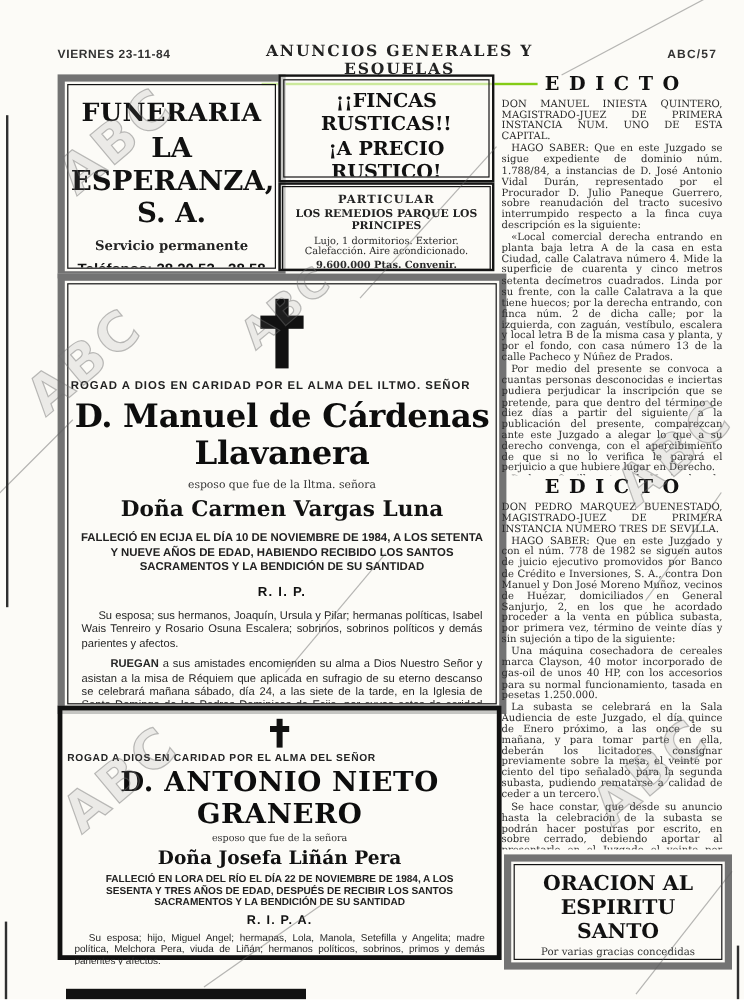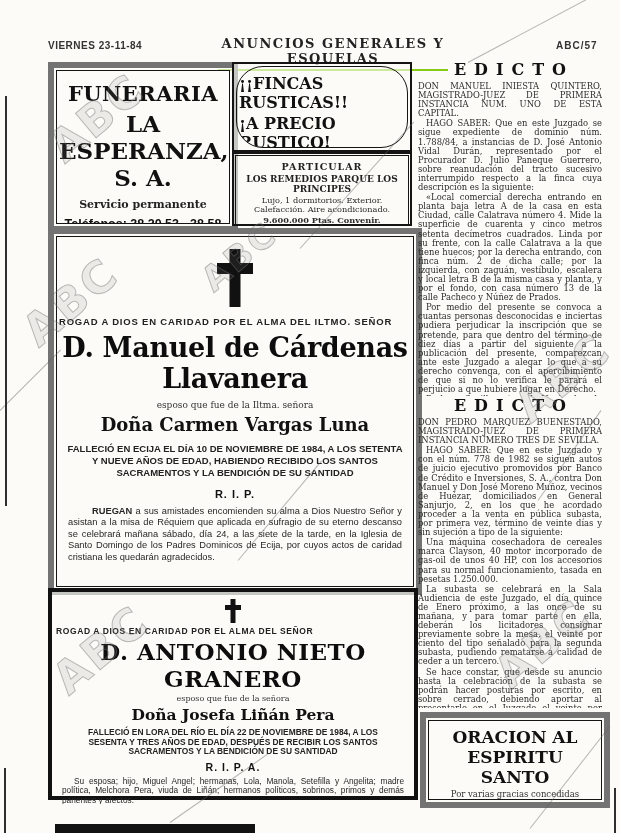--- a/index.html
+++ b/index.html
@@ -23,21 +23,21 @@
   .inner-plain{margin:1px;height:calc(100% - 4px);padding:1px;overflow:hidden;}
   
   .fun{left:48px;top:62px;width:178px;height:158px;}
   .fun .inner{text-align:center;}
   .fun-l1{font-size:21px;font-weight:bold;margin-top:8px;letter-spacing:.5px;color:#111;}
   .fun-l2{font-size:23px;font-weight:bold;margin-top:4px;color:#111;}
   .fun-l3{font-size:11px;font-weight:bold;margin-top:7px;color:#222;}
   .fun-l4{font-size:12.5px;font-weight:bold;margin-top:6px;font-family:"Liberation Sans",sans-serif;color:#111;}
   
   .fin{left:232px;top:62px;width:176px;height:86px;}
-  .fin .inner{border-radius:27px;}
+  .fin .inner{text-align:center;}
   .fin-l1{font-size:16px;font-weight:bold;margin-top:5px;color:#111;}
   .fin-l2{font-size:16px;font-weight:bold;margin-top:2px;color:#111;}
   
   .par{left:232px;top:152px;width:176px;height:70px;}
   .par .inner-plain{text-align:center;border:1px solid #141414;}
   .par-l1{font-size:9.5px;font-weight:bold;margin-top:4px;letter-spacing:1px;color:#222;}
   .par-l2{font-size:9px;font-weight:bold;margin-top:2px;padding:0 8px;line-height:10px;color:#222;}
   .par-l3{font-size:8.2px;margin-top:2px;padding:0 6px;line-height:9px;color:#2a2a2a;}
   .par-l4{font-size:8.2px;font-weight:bold;margin-top:1px;color:#2a2a2a;}
   
@@ -143,20 +143,21 @@
       <div class="cross cross-lg">
         <div class="v"></div>
         <div class="h"></div>
       </div>
       <div class="ob-inv">ROGAD A DIOS EN CARIDAD POR EL ALMA DEL ILTMO. SEÑOR</div>
       <div class="ob-name">D. Manuel de Cárdenas Llavanera</div>
       <div class="ob-sp-intro">esposo que fue de la Iltma. señora</div>
       <div class="ob-sp-name">Doña Carmen Vargas Luna</div>
       <div class="ob-notice">FALLECIÓ EN ECIJA EL DÍA 10 DE NOVIEMBRE DE 1984, A LOS SETENTA Y NUEVE AÑOS DE EDAD, HABIENDO RECIBIDO LOS SANTOS SACRAMENTOS Y LA BENDICIÓN DE SU SANTIDAD</div>
       <div class="ob-rip">R. I. P.</div>
+      <div class="ob-family">Su esposa; sus hermanos, Joaquín, Ursula y Pilar; hermanas políticas, Isabel Wais Tenreiro y Rosario Osuna Escalera; sobrinos, sobrinos políticos y demás parientes y afectos.</div>
       <div class="ob-req"><b>RUEGAN</b><span> a sus amistades encomienden su alma a Dios Nuestro Señor y asistan a la misa de Réquiem que aplicada en sufragio de su eterno descanso se celebrará mañana sábado, día 24, a las siete de la tarde, en la Iglesia de Santo Domingo de los Padres Dominicos de Ecija, por cuyos actos de caridad cristiana les quedarán agradecidos.</span></div>
     </div>
   </div>
 
   <div class="box ob2">
     <div class="inner-plain">
       <div class="cross cross-sm">
         <div class="v"></div>
         <div class="h"></div>
       </div>

